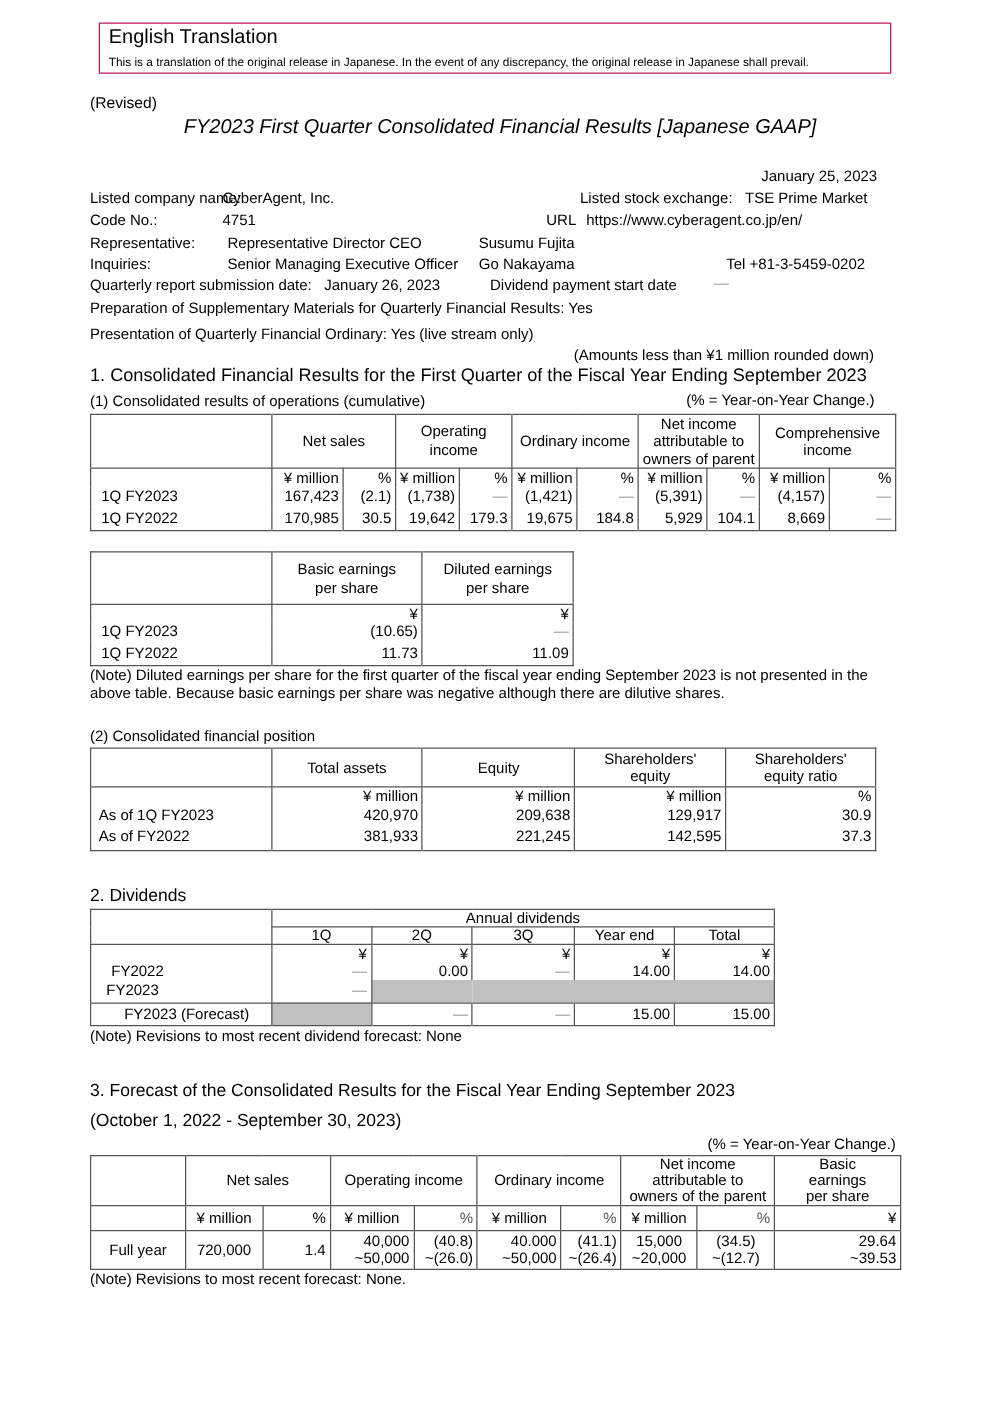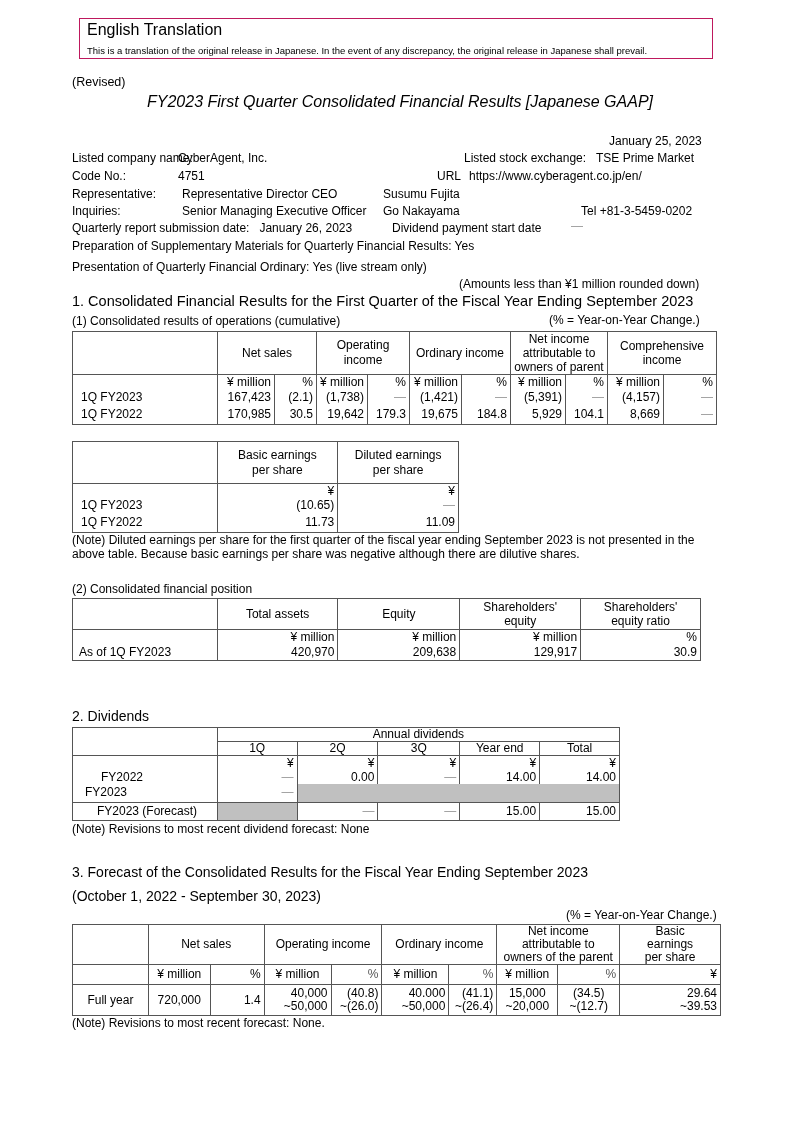--- a/index.html
+++ b/index.html
@@ -177,20 +177,27 @@
     <td class="c bb br" style="line-height:14px;"><span>Shareholders'</span><br><span>equity</span></td>
     <td class="c bb" style="line-height:14px;"><span>Shareholders'</span><br><span>equity ratio</span></td>
   </tr>
   <tr>
     <td class="br" style="padding-left:6px;line-height:15px;"><br><span>As of 1Q FY2023</span></td>
     <td class="r br"><span>¥ million</span><br><span class="u">420,970</span></td>
     <td class="r br"><span>¥ million</span><br><span class="u">209,638</span></td>
     <td class="r br"><span>¥ million</span><br><span class="u">129,917</span></td>
     <td class="r"><span>%</span><br><span class="u">30.9</span></td>
   </tr>
+  <tr style="height:20px;">
+    <td class="br" style="padding-left:6px;">As of FY2022</td>
+    <td class="r br u">381,933</td>
+    <td class="r br u">221,245</td>
+    <td class="r br u">142,595</td>
+    <td class="r u">37.3</td>
+  </tr>
 </tbody>
   </table>
 
 <div class="abs h1" style="left:72px;top:708px;font-size:14px;">2. Dividends</div>
 <table style="left:72px;top:727px;width:548px;border:1px solid #555;">
   <colgroup>
       <col style="width:145px">
       <col style="width:80px">
       <col style="width:81px">
       <col style="width:82px">
@@ -203,37 +210,37 @@
     <td colspan="5" class="c bb" style="line-height:13px;">Annual dividends</td>
   </tr>
   <tr style="height:14px;">
     <td class="c bb br" style="line-height:13px;">1Q</td>
     <td class="c bb br" style="line-height:13px;">2Q</td>
     <td class="c bb br" style="line-height:13px;">3Q</td>
     <td class="c bb br" style="line-height:13px;">Year end</td>
     <td class="c bb" style="line-height:13px;">Total</td>
   </tr>
   <tr>
-    <td class="br" style="padding-left:28px;line-height:14px;margin-left:48px;"><br><span>FY2022</span></td>
+    <td class="br" style="padding-left:16px;line-height:14px;margin-left:48px;"><br><span>FY2022</span></td>
     <td class="r br" style="line-height:14px;"><span>¥</span><br><span class="dash">—</span></td>
     <td class="r br" style="line-height:14px;"><span>¥</span><br><span>0.00</span></td>
     <td class="r br" style="line-height:14px;"><span>¥</span><br><span class="dash">—</span></td>
     <td class="r br" style="line-height:14px;"><span>¥</span><br><span>14.00</span></td>
     <td class="r" style="line-height:14px;"><span>¥</span><br><span>14.00</span></td>
   </tr>
   <tr style="height:18px;">
     <td class="br bb" style="padding-left:12px;">FY2023</td>
     <td class="r br bb dash">—</td>
     <td class="gray bb"></td>
     <td class="gray bb"></td>
     <td class="gray bb"></td>
     <td class="gray bb"></td>
   </tr>
   <tr style="height:18px;">
-    <td class="br" style="padding-left:24px;">FY2023 (Forecast)</td>
+    <td class="br" style="padding-left:12px;text-align:center;">FY2023 (Forecast)</td>
     <td class="gray br"></td>
     <td class="r br dash">—</td>
     <td class="r br dash">—</td>
     <td class="r br">15.00</td>
     <td class="r">15.00</td>
   </tr>
 </tbody>
   </table>
 <div class="abs" style="left:72px;top:822px;">(Note) Revisions to most recent dividend forecast: None</div>
 

